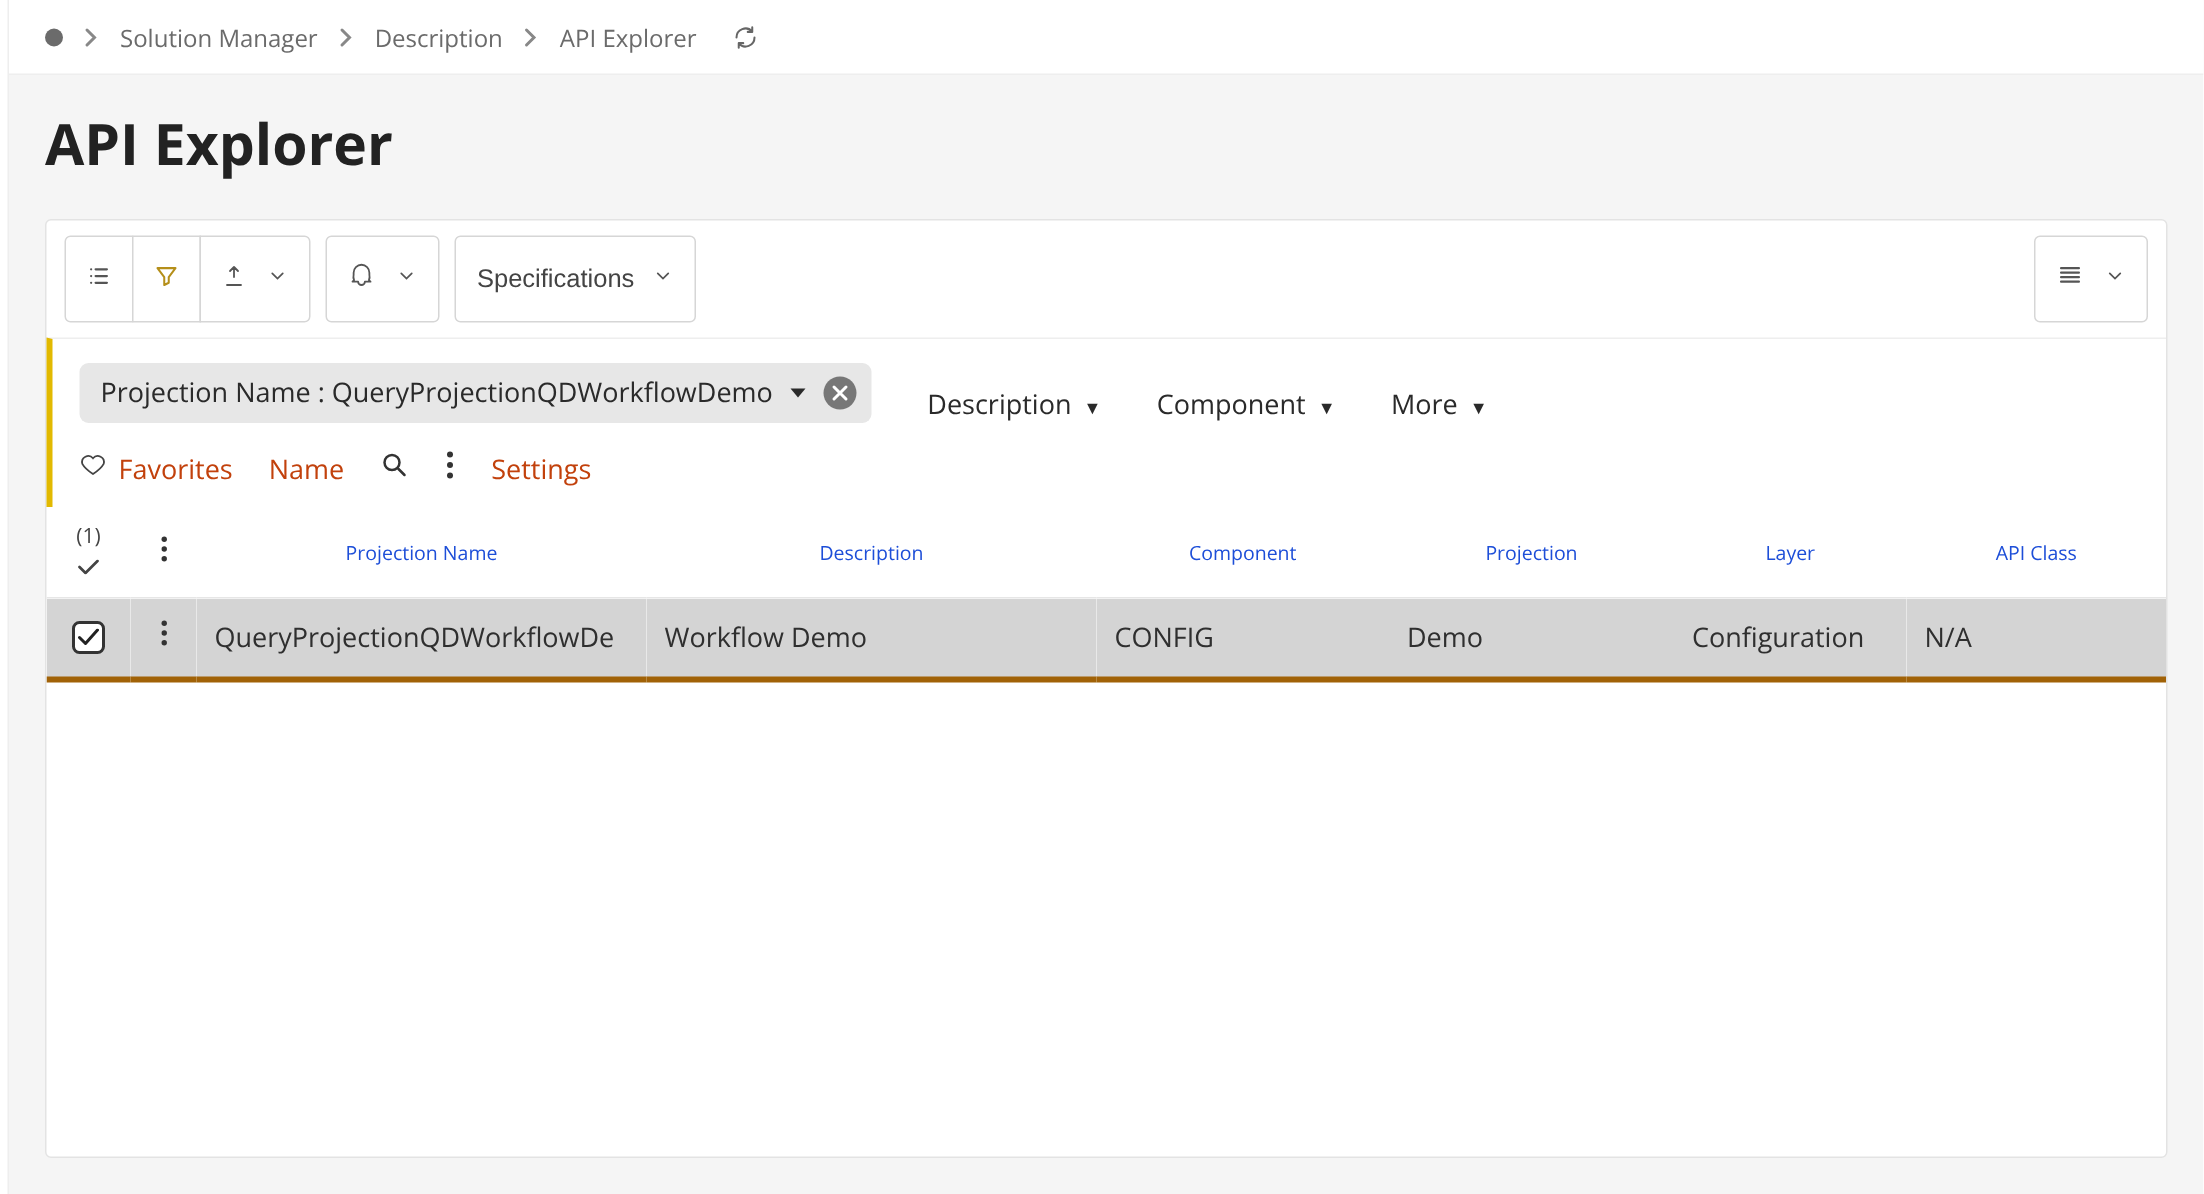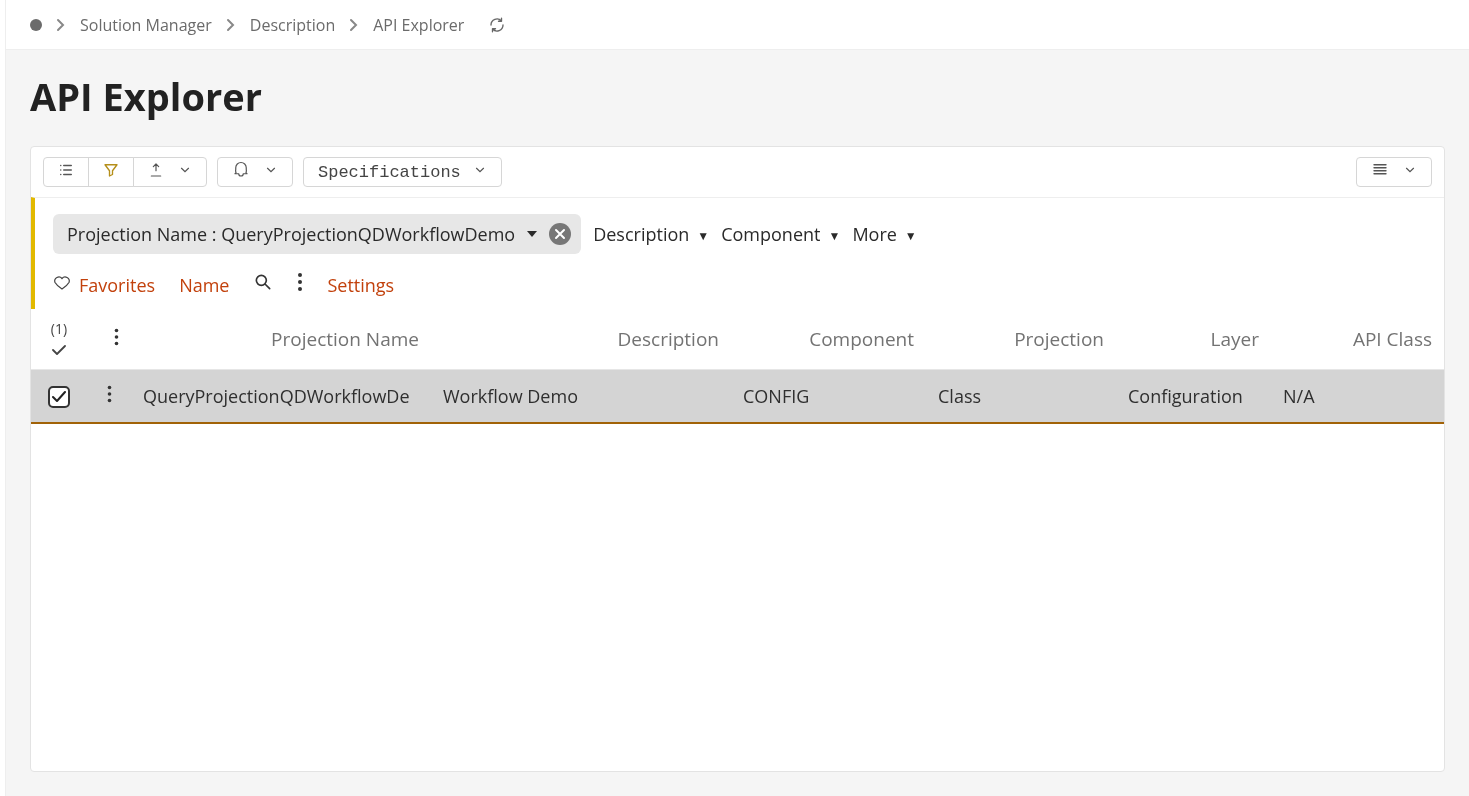--- a/index.html
+++ b/index.html
@@ -42,42 +42,42 @@
     min-height: 0;
   }
 
   
   .toolbar {
     display: flex; align-items: center; gap: 10px;
     padding: 10px 12px;
   }
   .btn {
     display: inline-flex; align-items: center; justify-content: center;
-    height: 30px; min-width: 44px;
+    height: 58px; min-width: 44px;
     background: #fff; border: 1px solid #d6d6d6; border-radius: 4px;
     font-size: 17px; color: #444; cursor: pointer;
-    gap: 10px; padding: 0 14px; font-family: Liberation Mono, monospace;
+    gap: 10px; padding: 0 14px;
   }
   .btn.icon-only { padding: 0; width: 46px; }
   .btn-group { display: inline-flex; }
   .btn-group .btn { border-radius: 0; margin-left: -1px; }
   .btn-group .btn:first-child { border-top-left-radius: 4px; border-bottom-left-radius: 4px; margin-left: 0; }
   .btn-group .btn:last-child { border-top-right-radius: 4px; border-bottom-right-radius: 4px; }
   .btn .chev { margin-left: 2px; }
   .accent-svg { stroke: #b58f1a; }
   .spacer { flex: 1 1 auto; }
 
   
   .filter-panel {
     border-top: 1px solid #eee;
     border-left: 4px solid #e2b900;
     padding: 16px 18px 12px 18px;
     display: flex; flex-direction: column; gap: 18px;
   }
-  .filter-row { display: flex; align-items: center; flex-wrap: wrap; gap: 12px; }
+  .filter-row { display: flex; align-items: flex-end; flex-wrap: wrap; gap: 37px; }
   .chip {
     display: inline-flex; align-items: center; gap: 10px;
     background: #e7e7e7; border-radius: 6px;
     font-size: 18px; color: #2a2a2a;
     padding: 8px 10px 8px 14px;
   }
   .chip .chev-down svg { display:block; }
   .chip .close {
     width: 22px; height: 22px; border-radius: 50%;
     background: #777; display: inline-flex; align-items: center; justify-content: center;
@@ -90,27 +90,27 @@
   }
   .facet .tri { font-size: 12px; position: relative; top: 1px; }
 
   .filter-actions { display: flex; align-items: center; gap: 24px; }
   .link { font-size: 18px; color: #c2410c; cursor: pointer; display: inline-flex; align-items: center; gap: 8px; }
 
   
   .table-wrap { flex:1; overflow:auto; }
   table { width: 100%; border-collapse: collapse; table-layout: fixed; }
   thead th {
-    text-align: right; font-weight: 400; font-size: 19px; color: #737373;
+    text-align: center; font-weight: 400; font-size: 13px; color: #1d4ed8;
     padding: 10px 12px; border-bottom: 1px solid #e6e6e6;
     white-space: nowrap; overflow: hidden; text-overflow: ellipsis;
   }
   tbody td {
     font-size: 18px; color: #2f2f2f;
-    padding: 14px 12px; border-bottom: 2px solid #a16207;
+    padding: 14px 12px; border-bottom: 4px solid #a16207;
     white-space: nowrap; overflow: hidden; text-overflow: ellipsis;
   }
   tbody tr.selected { background: #d4d4d4; }
   .col-check { width: 56px; text-align:center; }
   .col-menu  { width: 44px; text-align:center; }
   .count-cell { font-size: 14px; color:#444; text-align:center; }
   .count-cell .tick { display:block; margin-top:2px; }
   .row-check {
     width:22px; height:22px; border:2px solid #333; border-radius:5px;
     display:inline-flex; align-items:center; justify-content:center;
@@ -351,21 +351,21 @@
                 <svg width="5" height="18" viewBox="0 0 5 18">
                     <circle cx="2.5" cy="2.5" r="1.8" fill="#333"></circle>
                     <circle cx="2.5" cy="9" r="1.8" fill="#333"></circle>
                     <circle cx="2.5" cy="15.5" r="1.8" fill="#333"></circle>
                   </svg>
               </span>
             </td>
             <td>QueryProjectionQDWorkflowDe</td>
             <td>Workflow Demo</td>
             <td>CONFIG</td>
-            <td>Class</td>
+            <td>Demo</td>
             <td>Configuration</td>
             <td>N/A</td>
           </tr>
         </tbody>
       </table>
     </div>
 
   </div>
 </div>
 

